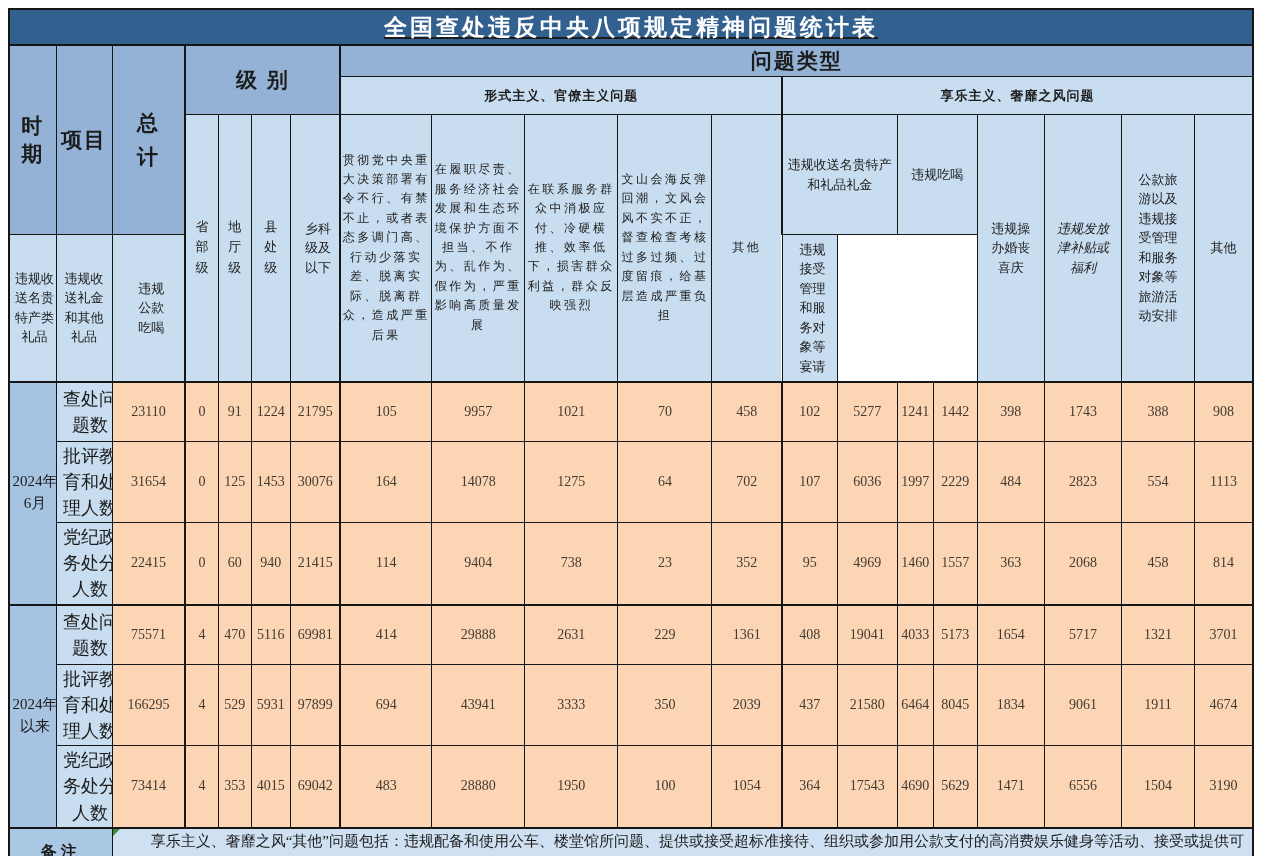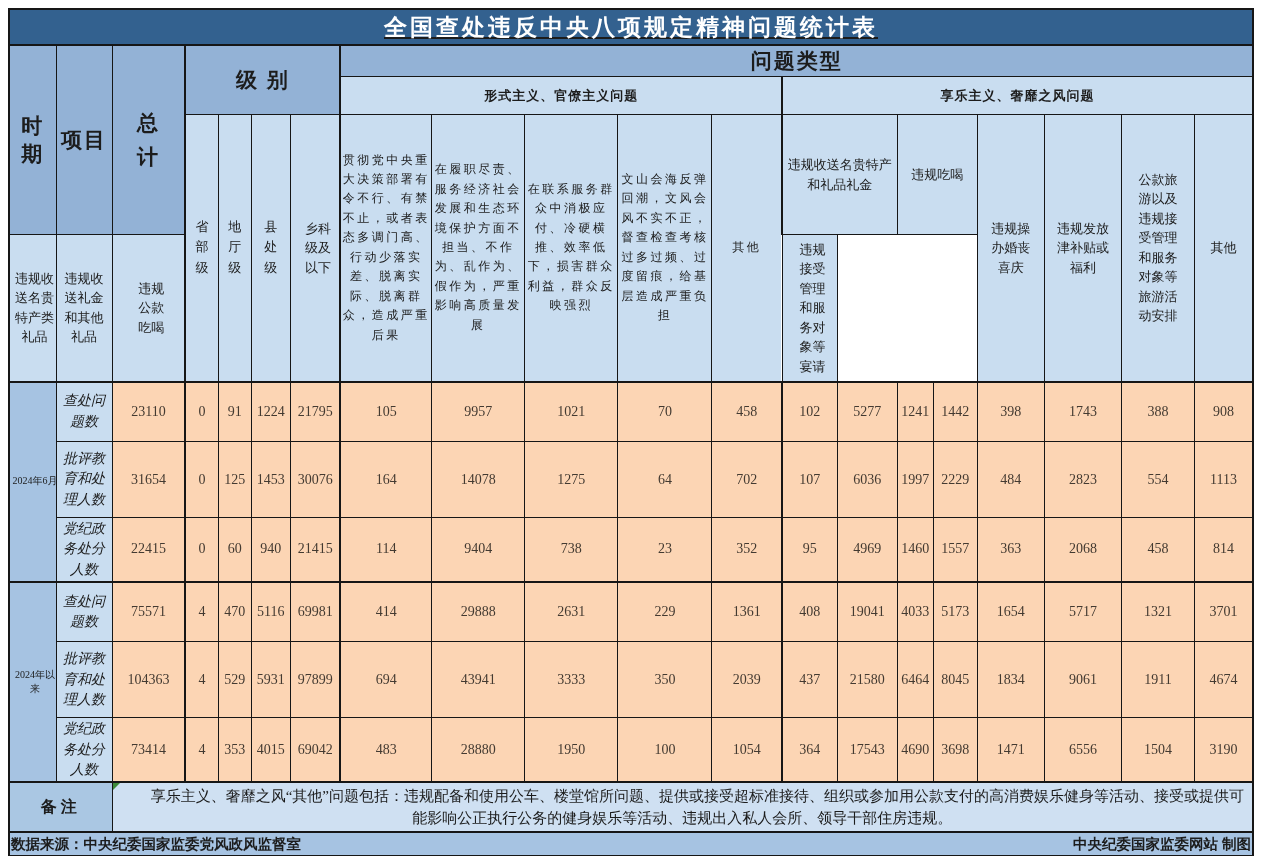--- a/index.html
+++ b/index.html
@@ -34,25 +34,25 @@
   td.hdr{background:var(--c-header_blue);font-size:21px;letter-spacing:2px;}
   td.hdr-light{background:var(--c-header_light);font-size:13px;}
   td.grp{letter-spacing:1px;}
   td.subhdr{background:var(--c-header_light);font-size:13px;line-height:1.5;}
   td.longtxt{background:var(--c-header_light);font-size:12px;line-height:1.62;letter-spacing:2.5px;
              text-align:justify;text-justify:inter-ideograph;word-break:break-all;padding:6px 5px;}
   td.longtxt.center{text-align:center;}
   .v1{display:block;width:1.25em;margin:0 auto;word-break:break-all;line-height:1.6;}
   .v2{display:block;width:2.45em;margin:0 auto;word-break:break-all;line-height:1.5;text-align:right;}
   .v3{display:block;width:3.62em;margin:0 auto;word-break:break-all;line-height:1.5;}
-  .v4{display:block;width:4.8em;margin:0 auto;word-break:break-all;line-height:1.5;}
-
-  td.period{background:var(--c-period_blue);font-size:10px;}
+  .v4{display:block;width:4.8em;margin:0 auto;word-break:break-all;line-height:1.5;font-style:italic;}
+
+  td.period{background:var(--c-period_blue);font-size:15px;}
   .period-txt{width:48px;margin:0 auto;line-height:1.45;word-break:break-all;}
-  td.rowlabel{background:var(--c-header_light);font-size:14px;font-style:italic;}
+  td.rowlabel{background:var(--c-header_light);font-size:18px;}
   .rowlabel-txt{width:3.6em;margin:0 auto;line-height:1.45;word-break:break-all;}
   td.num{background:var(--c-data_bg);color:var(--c-num_text);font-size:14px;}
 
   td.note-label{background:var(--c-note_label_bg);font-size:16px;letter-spacing:4px;}
   td.note{background:var(--c-note_bg);font-size:15px;line-height:1.5;text-align:justify;
           text-justify:inter-ideograph;padding:3px 10px;text-indent:2em;position:relative;}
   .flag{position:absolute;left:0;top:0;width:0;height:0;
         border-top:7px solid #3e8a3a;border-right:7px solid transparent;}
   td.bottom{background:var(--c-bottom_bg);padding:0 6px;}
   .bottom-flex{display:flex;justify-content:space-between;align-items:center;font-size:14.5px;}
@@ -249,21 +249,21 @@
           <td class="num bt2">5173</td>
           <td class="num bt2">1654</td>
           <td class="num bt2">5717</td>
           <td class="num bt2">1321</td>
           <td class="num bt2">3701</td>
         </tr>
         <tr class="r-data tall">
           <td class="rowlabel">
             <div class="rowlabel-txt">批评教育和处理人数</div>
           </td>
-          <td class="num">104363</td>
+          <td class="num">166295</td>
           <td class="num bl2">4</td>
           <td class="num">529</td>
           <td class="num">5931</td>
           <td class="num">97899</td>
           <td class="num bl2">694</td>
           <td class="num">43941</td>
           <td class="num">3333</td>
           <td class="num">350</td>
           <td class="num">2039</td>
           <td class="num bl2">437</td>
@@ -285,21 +285,21 @@
           <td class="num">4015</td>
           <td class="num">69042</td>
           <td class="num bl2">483</td>
           <td class="num">28880</td>
           <td class="num">1950</td>
           <td class="num">100</td>
           <td class="num">1054</td>
           <td class="num bl2">364</td>
           <td class="num">17543</td>
           <td class="num">4690</td>
-          <td class="num">3698</td>
+          <td class="num">5629</td>
           <td class="num">1471</td>
           <td class="num">6556</td>
           <td class="num">1504</td>
           <td class="num">3190</td>
         </tr>
       </tbody>
 
     <tbody>
         <tr class="r-note">
       <td colspan="2" class="note-label sansh bt2">备注</td>

